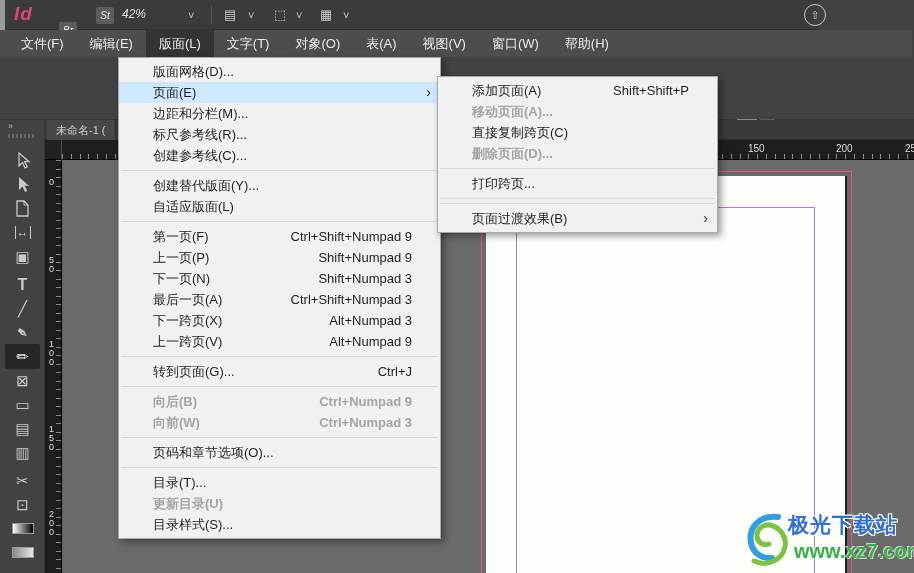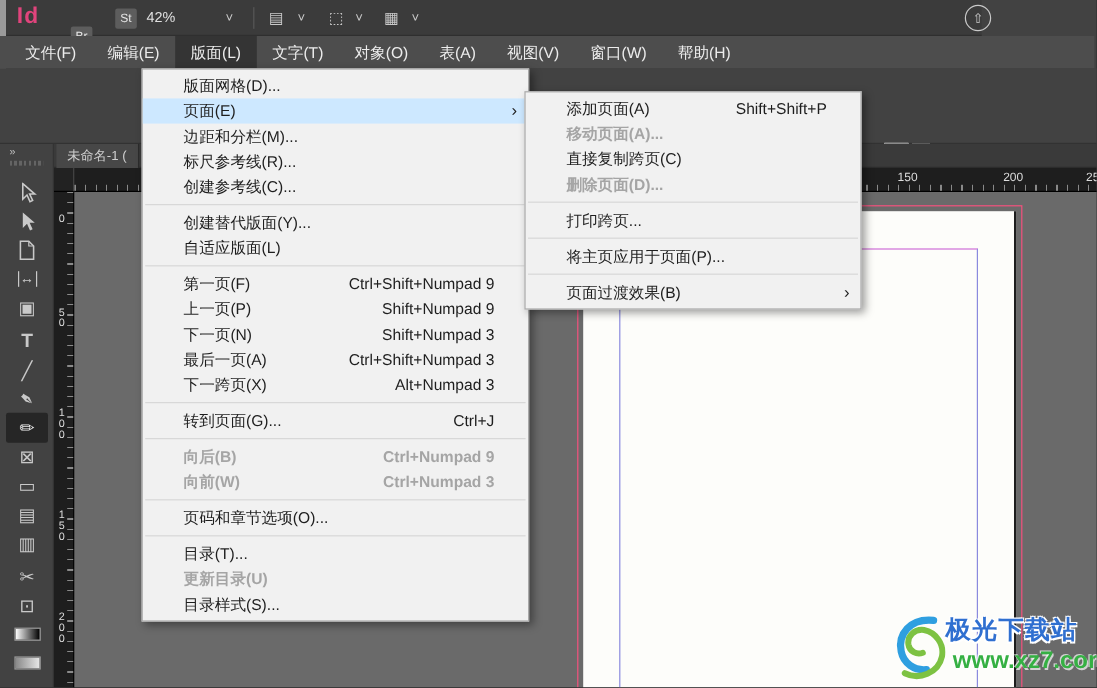--- a/index.html
+++ b/index.html
@@ -1,21 +1,21 @@
 <!DOCTYPE html>
 <html><head>
 <meta charset="utf-8">
 <style>
   html,body{margin:0;padding:0;background:#222;}
   *{box-sizing:border-box;}
   #screen{position:relative;width:914px;height:573px;overflow:hidden;
     font-family:"Liberation Sans","DejaVu Sans",sans-serif;background:#424242;}
 
   
-  .topbar{position:absolute;left:0;top:0;width:818px;height:30px;background:#3b3b3b;border-bottom:1px solid #2f2f2f;}
+  .topbar{position:absolute;left:0;top:0;width:818px;height:30px;background:#3b3b3b;border-bottom:1px solid #2f2f2f;font-style:italic;}
   .win-edge{position:absolute;left:0;top:0;width:5px;height:57px;background:#9a9a9a;}
   .id-logo{position:absolute;left:14px;top:3px;font-size:19px;font-weight:bold;color:#e0447c;letter-spacing:1px;}
   .sq-btn{position:absolute;top:7px;width:18px;height:17px;background:#5d5d5d;color:#e8e8e8;font-size:10px;
     display:flex;align-items:center;justify-content:center;border-radius:2px;}
   .zoom-val{position:absolute;left:122px;top:7px;font-size:12px;color:#e0e0e0;}
   .chev{position:absolute;color:#c9c9c9;font-size:11px;top:9px;}
   .tb-sep{position:absolute;left:211px;top:6px;width:1px;height:18px;background:#585858;}
   .tb-icon{position:absolute;top:7px;color:#c9c9c9;font-size:13px;}
   .share-circle{position:absolute;right:-8px;top:4px;width:22px;height:22px;border:1px solid #c9c9c9;border-radius:50%;
     color:#c9c9c9;font-size:11px;display:flex;align-items:center;justify-content:center;}
@@ -323,20 +323,24 @@
       <span class="ms">Shift+Numpad 3</span>
     </div>
     <div class="m-row">
       <span class="ml">最后一页(A)</span>
       <span class="ms">Ctrl+Shift+Numpad 3</span>
     </div>
     <div class="m-row">
       <span class="ml">下一跨页(X)</span>
       <span class="ms">Alt+Numpad 3</span>
     </div>
+    <div class="m-row">
+      <span class="ml">上一跨页(V)</span>
+      <span class="ms">Alt+Numpad 9</span>
+    </div>
     <div class="m-sep"></div>
     <div class="m-row">
       <span class="ml">转到页面(G)...</span>
       <span class="ms">Ctrl+J</span>
     </div>
     <div class="m-sep"></div>
     <div class="m-row dis">
       <span class="ml">向后(B)</span>
       <span class="ms">Ctrl+Numpad 9</span>
     </div>
@@ -372,23 +376,20 @@
       <span class="ml">直接复制跨页(C)</span>
     </div>
     <div class="m-row dis">
       <span class="ml">删除页面(D)...</span>
     </div>
     <div class="m-sep"></div>
     <div class="m-row">
       <span class="ml">打印跨页...</span>
     </div>
     <div class="m-sep"></div>
-    <div class="m-row">
-      <span class="ml">将主页应用于页面(P)...</span>
-    </div>
     <div class="m-sep"></div>
     <div class="m-row">
       <span class="ml">页面过渡效果(B)</span>
       <span class="ma">›</span>
     </div>
   </div>
 
 </div>
 
 </body></html>

